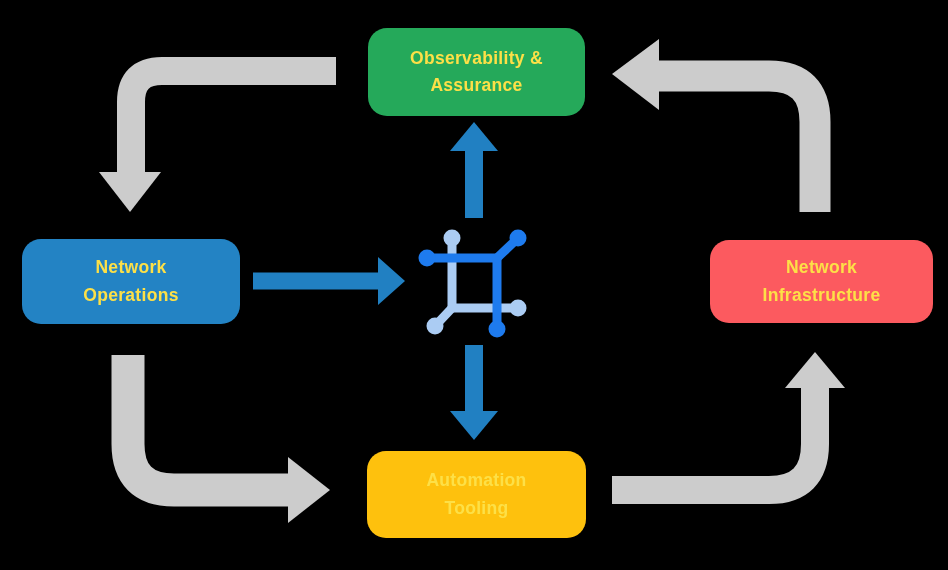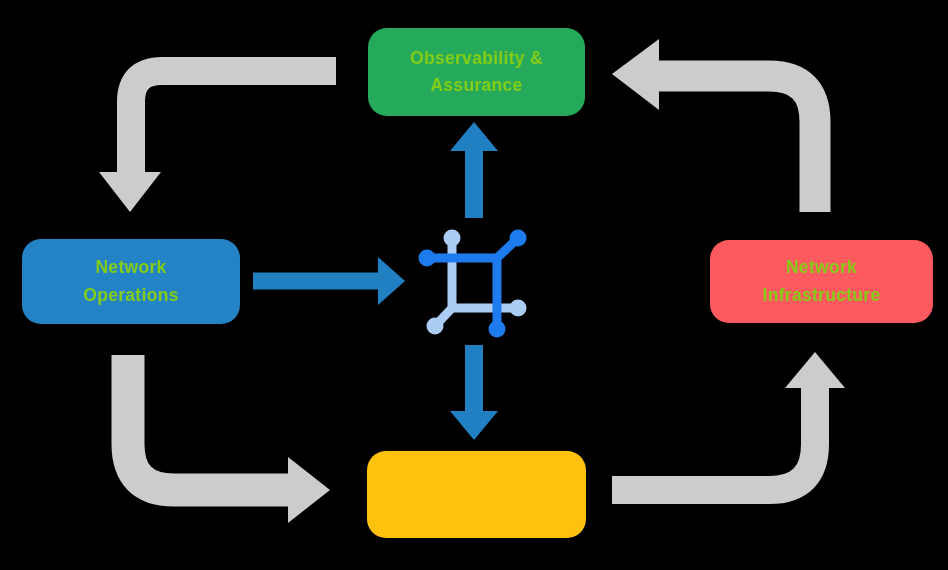--- a/index.html
+++ b/index.html
@@ -19,21 +19,21 @@
     position: absolute;
     left: 0;
     top: 0;
   }
   .node-label {
     position: absolute;
     display: flex;
     align-items: center;
     justify-content: center;
     text-align: center;
-    color: #84cc16;
+    color: #fde047;
     font-size: 17.5px;
     font-weight: 700;
     letter-spacing: 0.3px;
     line-height: 1.55;
     white-space: pre-line;
     pointer-events: none;
   }
   .label-observability { left: 368px; top: 28px;  width: 217px; height: 88px; }
   .label-operations    { left: 22px;  top: 239px; width: 218px; height: 85px; }
   .label-infrastructure{ left: 710px; top: 240px; width: 223px; height: 83px; }
@@ -103,14 +103,16 @@
     <rect x="710" y="240" width="223" height="83" rx="19" fill="#fc5a5f"></rect>
     <rect x="367" y="451" width="219" height="87" rx="19" fill="#fec10d"></rect>
   </svg>
 
   <div class="node-label label-observability">Observability &amp;
 Assurance</div>
   <div class="node-label label-operations">Network
 Operations</div>
   <div class="node-label label-infrastructure">Network
 Infrastructure</div>
+  <div class="node-label label-tooling">Automation
+Tooling</div>
 
 </div>
 
 </body></html>

